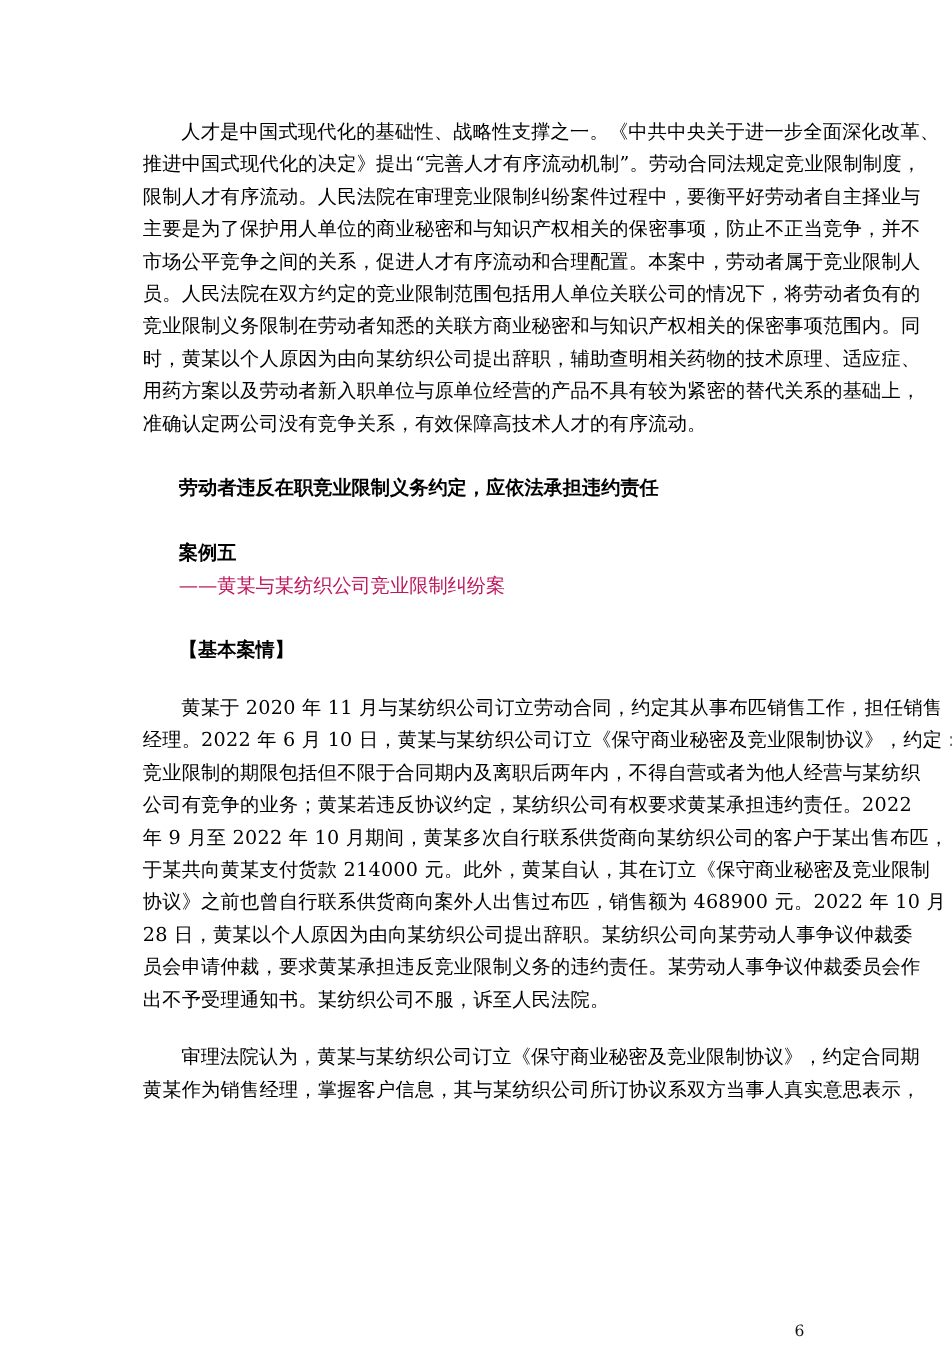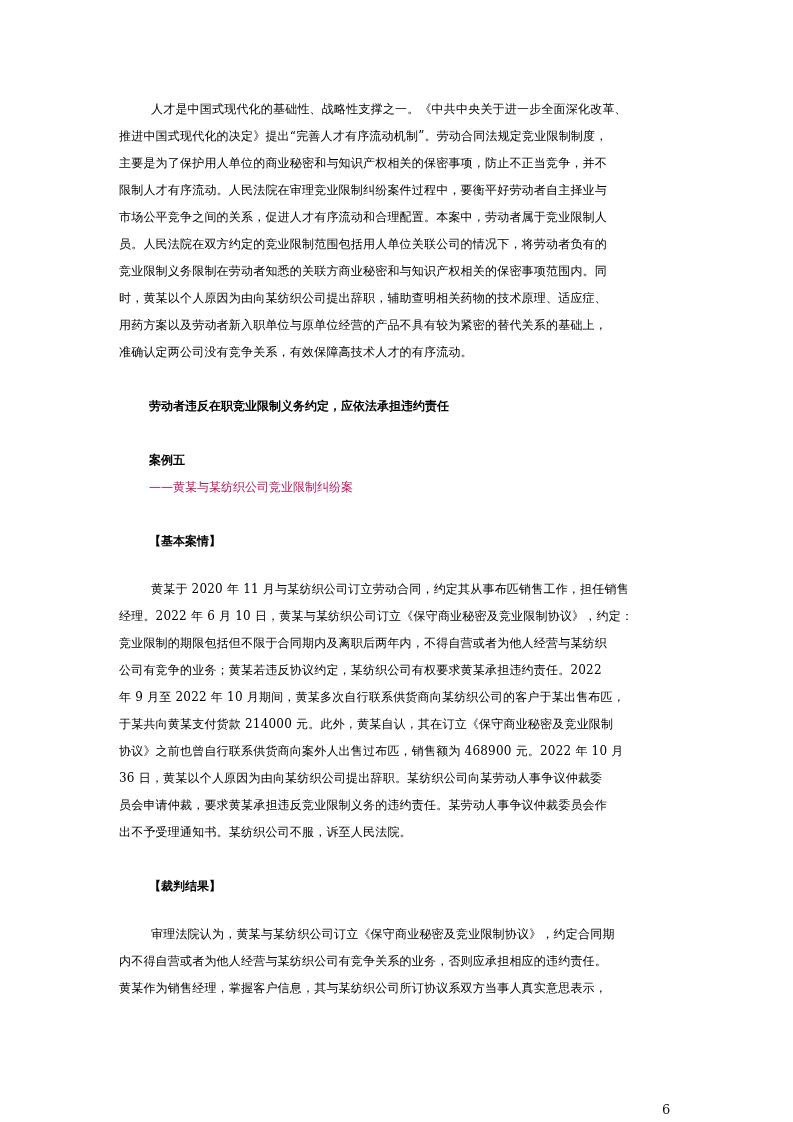--- a/index.html
+++ b/index.html
@@ -15,21 +15,21 @@
     position: absolute;
     left: 0; top: 0;
     width: 793px; height: 1122px;
     background: #ffffff;
   }
   .content {
     position: absolute;
     left: 119px;
     top: 96px;
     width: 560px;
-    font-size: 12px;
+    font-size: 16px;
     line-height: 27px;
   }
   .tline {
     height: 27px;
     white-space: nowrap;
     letter-spacing: 0.2px;
   }
   .para .tline:first-child {
     padding-left: 32px; 
   }
@@ -61,22 +61,22 @@
 </style>
 </head>
 <body>
 
 <div class="page">
   <div class="content">
 
     <div class="para">
         <div class="tline">人才是中国式现代化的基础性、战略性支撑之一。《中共中央关于进一步全面深化改革、</div>
         <div class="tline">推进中国式现代化的决定》提出“完善人才有序流动机制”。劳动合同法规定竞业限制制度，</div>
+        <div class="tline">限制人才有序流动。人民法院在审理竞业限制纠纷案件过程中，要衡平好劳动者自主择业与</div>
         <div class="tline">主要是为了保护用人单位的商业秘密和与知识产权相关的保密事项，防止不正当竞争，并不</div>
-        <div class="tline">限制人才有序流动。人民法院在审理竞业限制纠纷案件过程中，要衡平好劳动者自主择业与</div>
         <div class="tline">市场公平竞争之间的关系，促进人才有序流动和合理配置。本案中，劳动者属于竞业限制人</div>
         <div class="tline">员。人民法院在双方约定的竞业限制范围包括用人单位关联公司的情况下，将劳动者负有的</div>
         <div class="tline">竞业限制义务限制在劳动者知悉的关联方商业秘密和与知识产权相关的保密事项范围内。同</div>
         <div class="tline">时，黄某以个人原因为由向某纺织公司提出辞职，辅助查明相关药物的技术原理、适应症、</div>
         <div class="tline">用药方案以及劳动者新入职单位与原单位经营的产品不具有较为紧密的替代关系的基础上，</div>
         <div class="tline">准确认定两公司没有竞争关系，有效保障高技术人才的有序流动。</div>
       </div>
 
     <div class="heading">劳动者违反在职竞业限制义务约定，应依法承担违约责任</div>
 
@@ -87,29 +87,27 @@
     <div class="heading">【基本案情】</div>
 
     <div class="para block-gap">
         <div class="tline">黄某于 2020 年 11 月与某纺织公司订立劳动合同，约定其从事布匹销售工作，担任销售</div>
         <div class="tline">经理。2022 年 6 月 10 日，黄某与某纺织公司订立《保守商业秘密及竞业限制协议》，约定：</div>
         <div class="tline">竞业限制的期限包括但不限于合同期内及离职后两年内，不得自营或者为他人经营与某纺织</div>
         <div class="tline">公司有竞争的业务；黄某若违反协议约定，某纺织公司有权要求黄某承担违约责任。2022</div>
         <div class="tline">年 9 月至 2022 年 10 月期间，黄某多次自行联系供货商向某纺织公司的客户于某出售布匹，</div>
         <div class="tline">于某共向黄某支付货款 214000 元。此外，黄某自认，其在订立《保守商业秘密及竞业限制</div>
         <div class="tline">协议》之前也曾自行联系供货商向案外人出售过布匹，销售额为 468900 元。2022 年 10 月</div>
-        <div class="tline">36 日，黄某以个人原因为由向某纺织公司提出辞职。某纺织公司向某劳动人事争议仲裁委</div>
+        <div class="tline">28 日，黄某以个人原因为由向某纺织公司提出辞职。某纺织公司向某劳动人事争议仲裁委</div>
         <div class="tline">员会申请仲裁，要求黄某承担违反竞业限制义务的违约责任。某劳动人事争议仲裁委员会作</div>
         <div class="tline">出不予受理通知书。某纺织公司不服，诉至人民法院。</div>
       </div>
 
-    <div class="heading">【裁判结果】</div>
 
     <div class="para block-gap">
         <div class="tline">审理法院认为，黄某与某纺织公司订立《保守商业秘密及竞业限制协议》，约定合同期</div>
-        <div class="tline">内不得自营或者为他人经营与某纺织公司有竞争关系的业务，否则应承担相应的违约责任。</div>
         <div class="tline">黄某作为销售经理，掌握客户信息，其与某纺织公司所订协议系双方当事人真实意思表示，</div>
       </div>
 
   </div>
 
   <div class="page-number">6</div>
 </div>
 
 </body></html>

